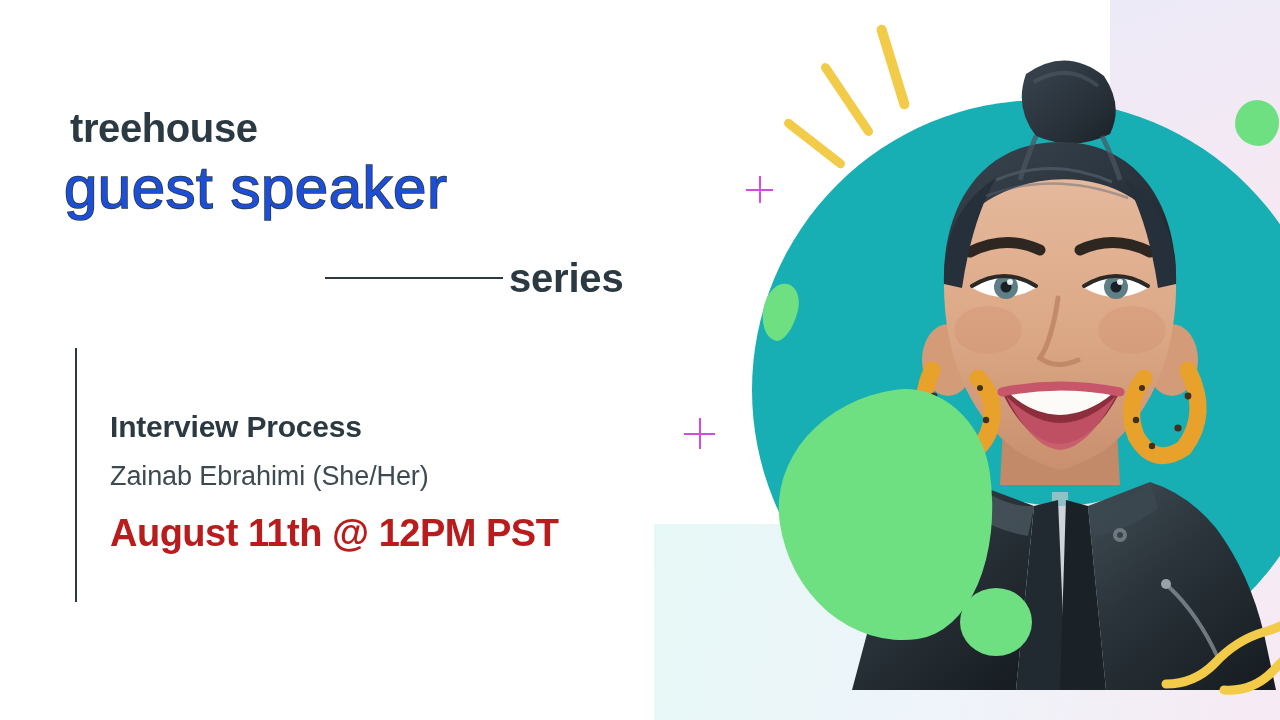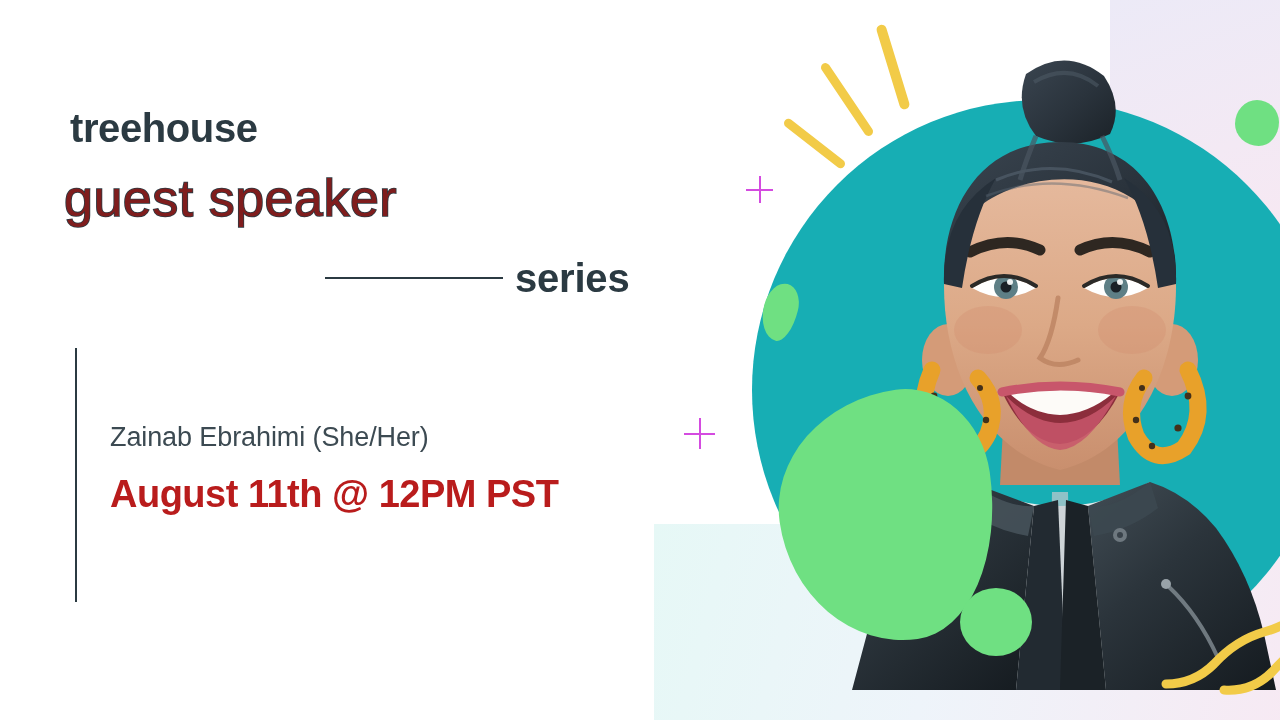--- a/index.html
+++ b/index.html
@@ -116,36 +116,36 @@
     left: 50px; top: 108px;
     font-size: 40px;
     font-weight: 600;
     letter-spacing: -0.4px;
     color: #2B3A42;
     line-height: 1;
   }
 
   .headline-outline {
     position: absolute;
-    left: 44px; top: 172px;
-    font-size: 52px;
+    left: 44px; top: 158px;
+    font-size: 60px;
     font-weight: 500;
     letter-spacing: 0.5px;
     line-height: 1;
-    color: #7f1d1d;
+    color: #1d4ed8;
     -webkit-text-stroke: 1.6px #2B3A42;
     paint-order: stroke fill;
   }
 
   .series-row {
     position: absolute;
     left: 305px; top: 258px;
     display: flex;
     align-items: center;
-    gap: 12px;
+    gap: 6px;
   }
   .series-rule {
     width: 178px;
     height: 2px;
     background: #2B3A42;
   }
   .series-word {
     font-size: 40px;
     font-weight: 600;
     color: #2B3A42;
@@ -351,18 +351,19 @@
   <div class="series-row">
     <span class="series-rule"></span>
     <span class="series-word">series</span>
   </div>
 
   <div class="vrule"></div>
 
   <div class="info">
     <div class="info-title">
       <br>
+      <span>Interview Process</span>
     </div>
     <p class="info-name">Zainab Ebrahimi (She/Her)</p>
     <p class="info-date">August 11th @ 12PM PST</p>
   </div>
 
 </div>
 
 </body></html>

